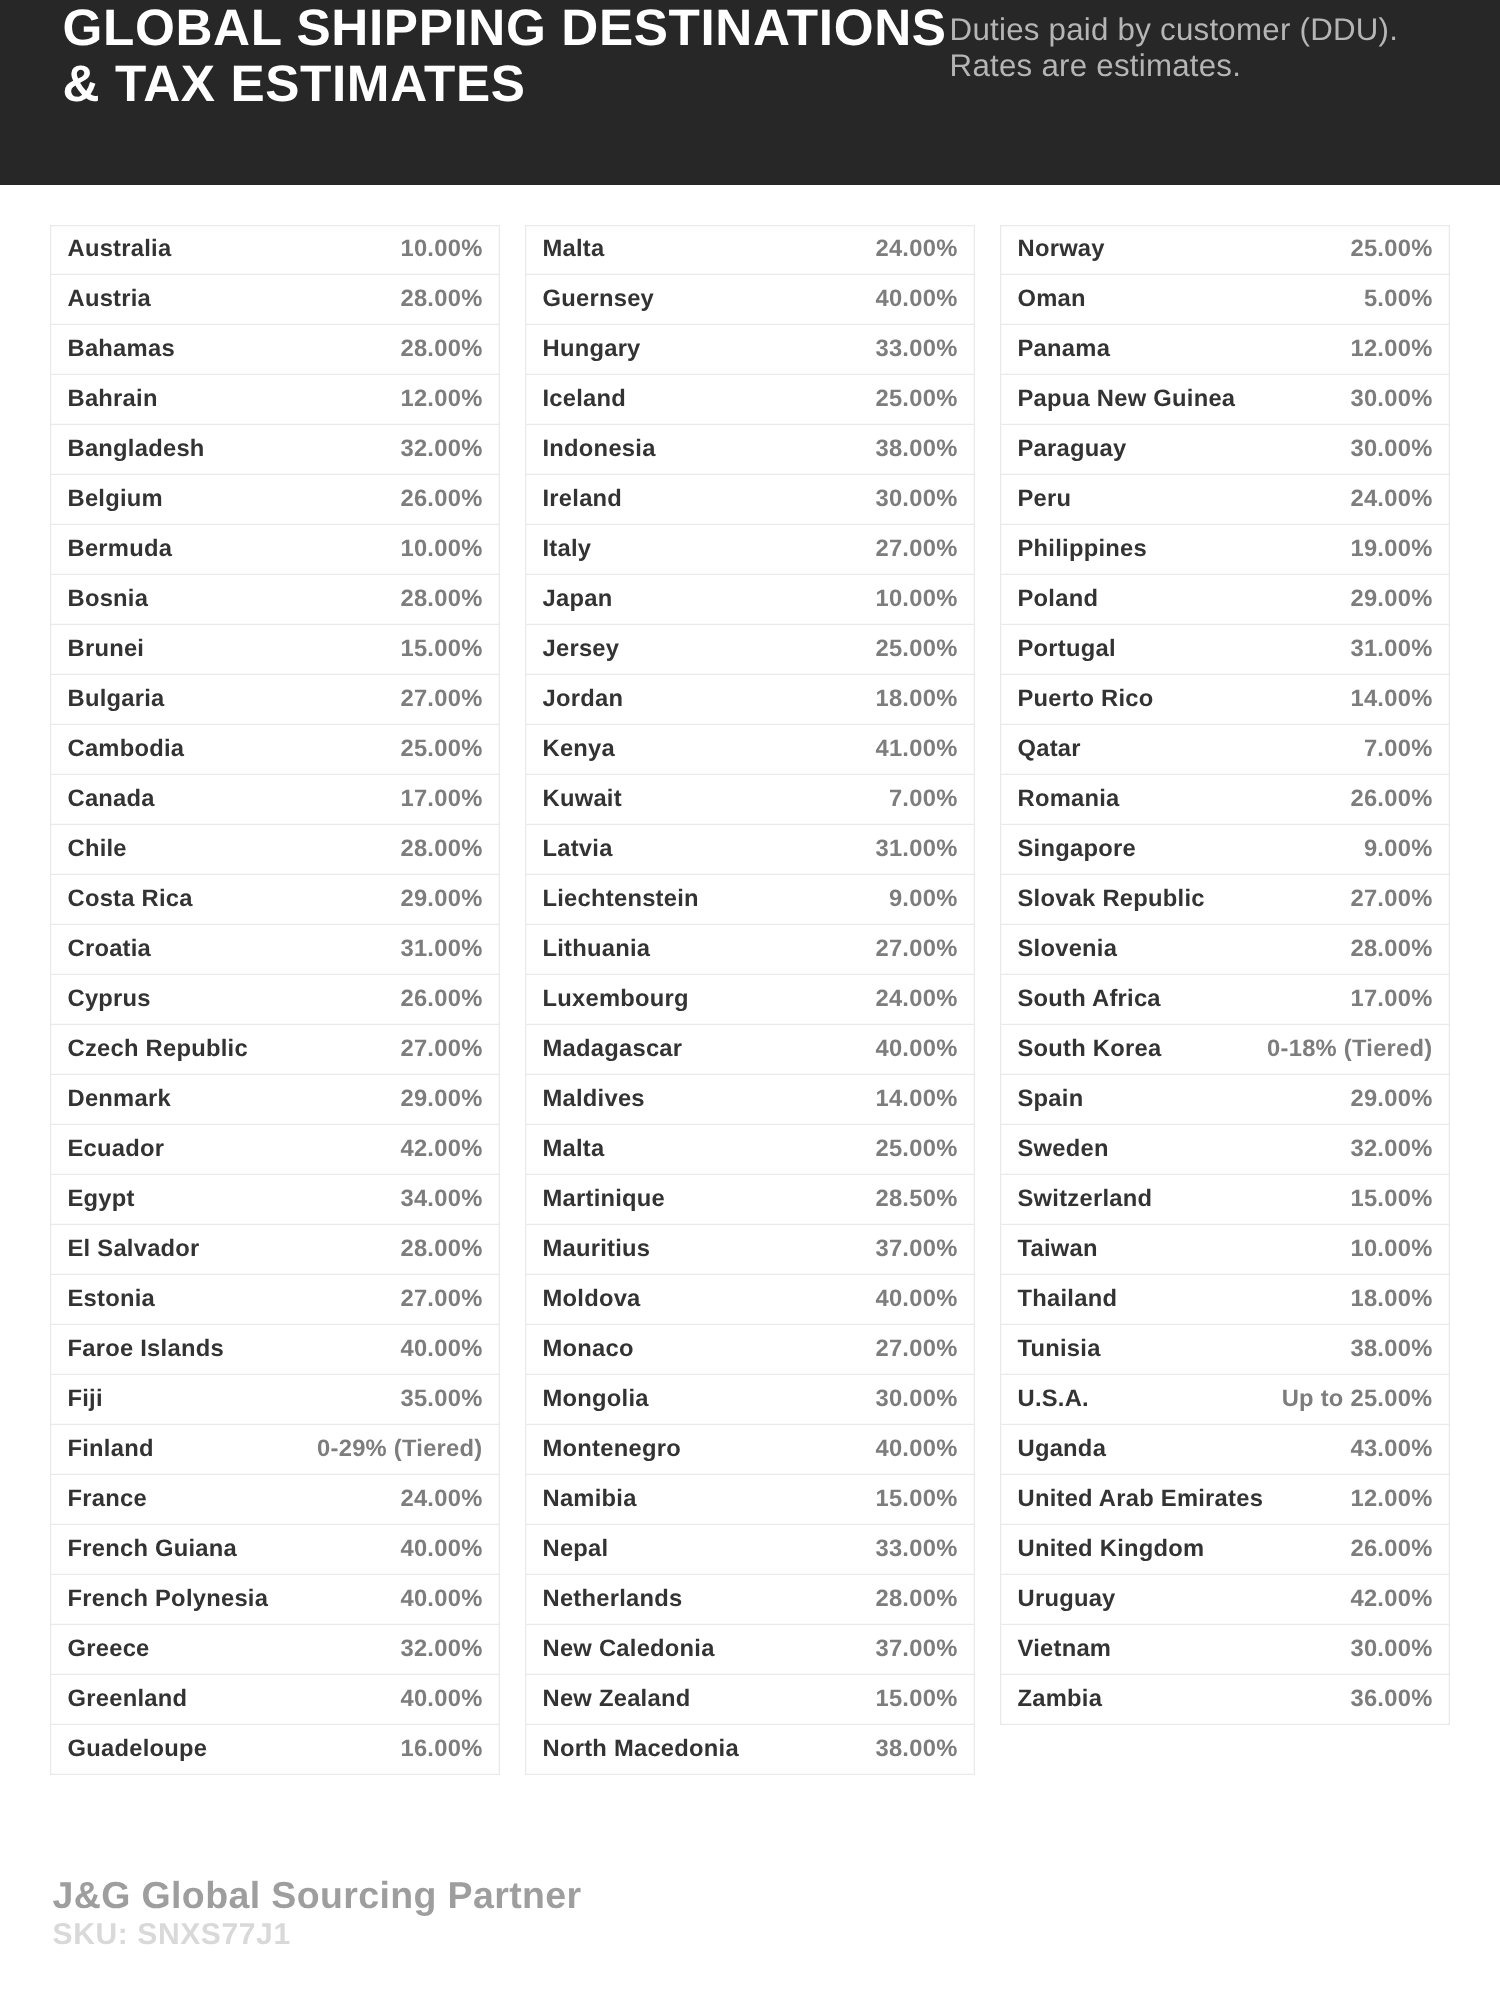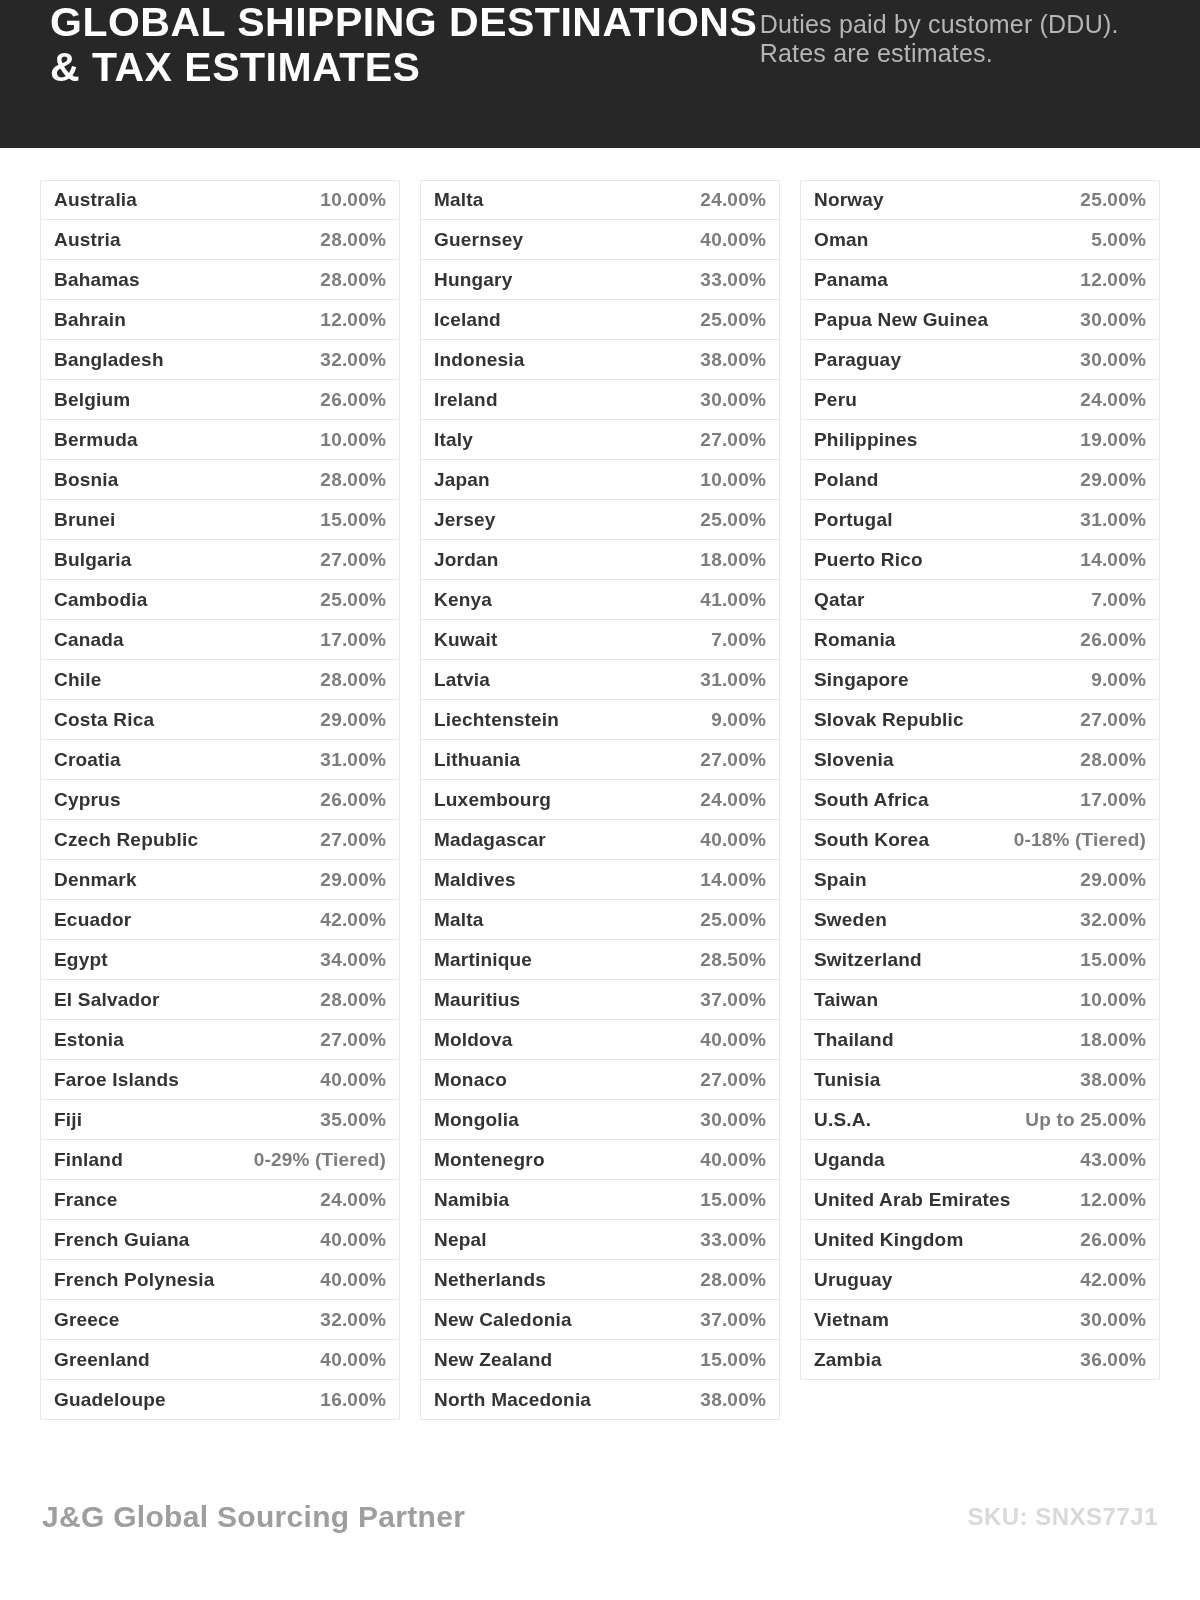--- a/index.html
+++ b/index.html
@@ -76,21 +76,22 @@
     letter-spacing:0.2px;
   }
   .footer{
     position:absolute;
     left:0;
     right:0;
     top:1500px;
     padding:0 42px 0 42px;
     display:flex;
     justify-content:space-between;
-    align-items:center;
+    align-items:flex-start;
+    flex-direction:column;
   }
   .brand{
     color:var(--brand-color);
     font-size:30px;
     font-weight:bold;
     letter-spacing:0.3px;
   }
   .sku{
     color:var(--sku-color);
     font-size:24px;

